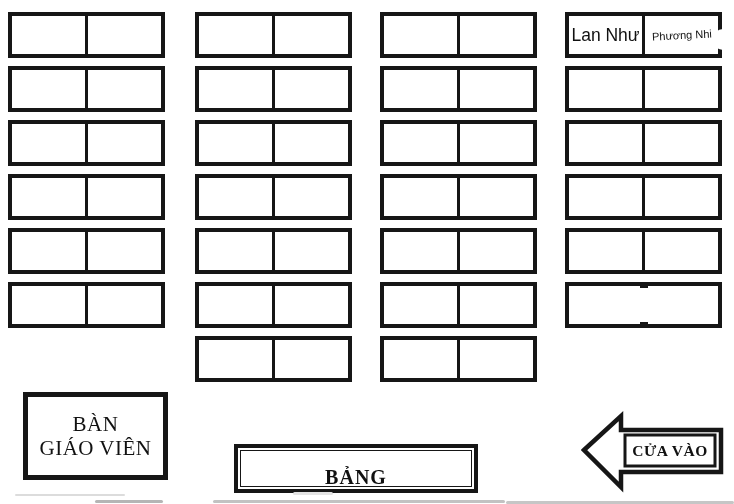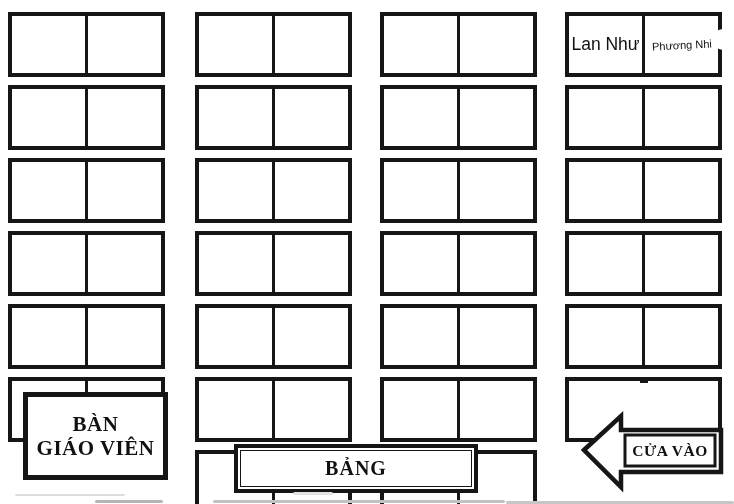--- a/index.html
+++ b/index.html
@@ -2,48 +2,48 @@
 <html><head>
 <meta charset="utf-8">
 <style>
   html,body{margin:0;padding:0;background:#ffffff;}
   #room{
     position:relative;width:734px;height:504px;background:#fff;
     font-family:"Liberation Sans",sans-serif;overflow:hidden;
   }
   .col{position:absolute;top:12px;display:flex;flex-direction:column;gap:8px;}
   .desk{
-    width:157px;height:65px;box-sizing:border-box;
+    width:157px;height:46px;box-sizing:border-box;
     border:4px solid #161616;background:#fff;display:flex;position:relative;justify-content:space-between;
   }
   .seat{flex:1;display:flex;align-items:center;justify-content:center;overflow:hidden;}
   .seat-left{border-right:3.5px solid #161616;}
   .desk.merged .seat{border:none;}
   
   .desk.merged::before,.desk.merged::after{
     content:"";position:absolute;left:50%;margin-left:-4px;width:8px;height:3px;
     background:#161616;
   }
   .desk.merged::before{top:-1px;}
   .desk.merged::after{bottom:-1px;}
   .name{font-size:17.5px;color:#111;white-space:nowrap;}
   .name.small{font-size:11px;transform:rotate(-3deg);}
   #teacher-desk{
     position:absolute;left:23px;top:392px;width:145px;height:88px;box-sizing:border-box;
     border:5px solid #161616;background:#fff;display:flex;align-items:center;justify-content:center;
   }
   #teacher-desk .label{
-    font-family:"Liberation Serif",serif;font-weight:bold;font-size:21px;color:#111;
+    font-family:"Liberation Serif",serif;font-weight:normal;font-size:21px;color:#111;
     text-align:center;white-space:pre-line;line-height:1.15;letter-spacing:.5px;
   }
   #board{
     position:absolute;left:234px;top:444px;width:244px;height:49px;box-sizing:border-box;
     border:4px solid #161616;background:#fff;
     box-shadow:inset 0 0 0 2px #ffffff, inset 0 0 0 3px #161616;
-    display:flex;align-items:center;justify-content:center;
+    display:flex;align-items:flex-end;justify-content:center;
   }
   #board .label{
     font-family:"Liberation Serif",serif;font-weight:bold;font-size:20px;color:#111;
     letter-spacing:1px;
   }
   #entrance-arrow{position:absolute;left:581px;top:409px;}
   #entrance-arrow text{
     font-family:"Liberation Serif",serif;font-weight:bold;font-size:15.5px;fill:#111;
     letter-spacing:.5px;
   }

